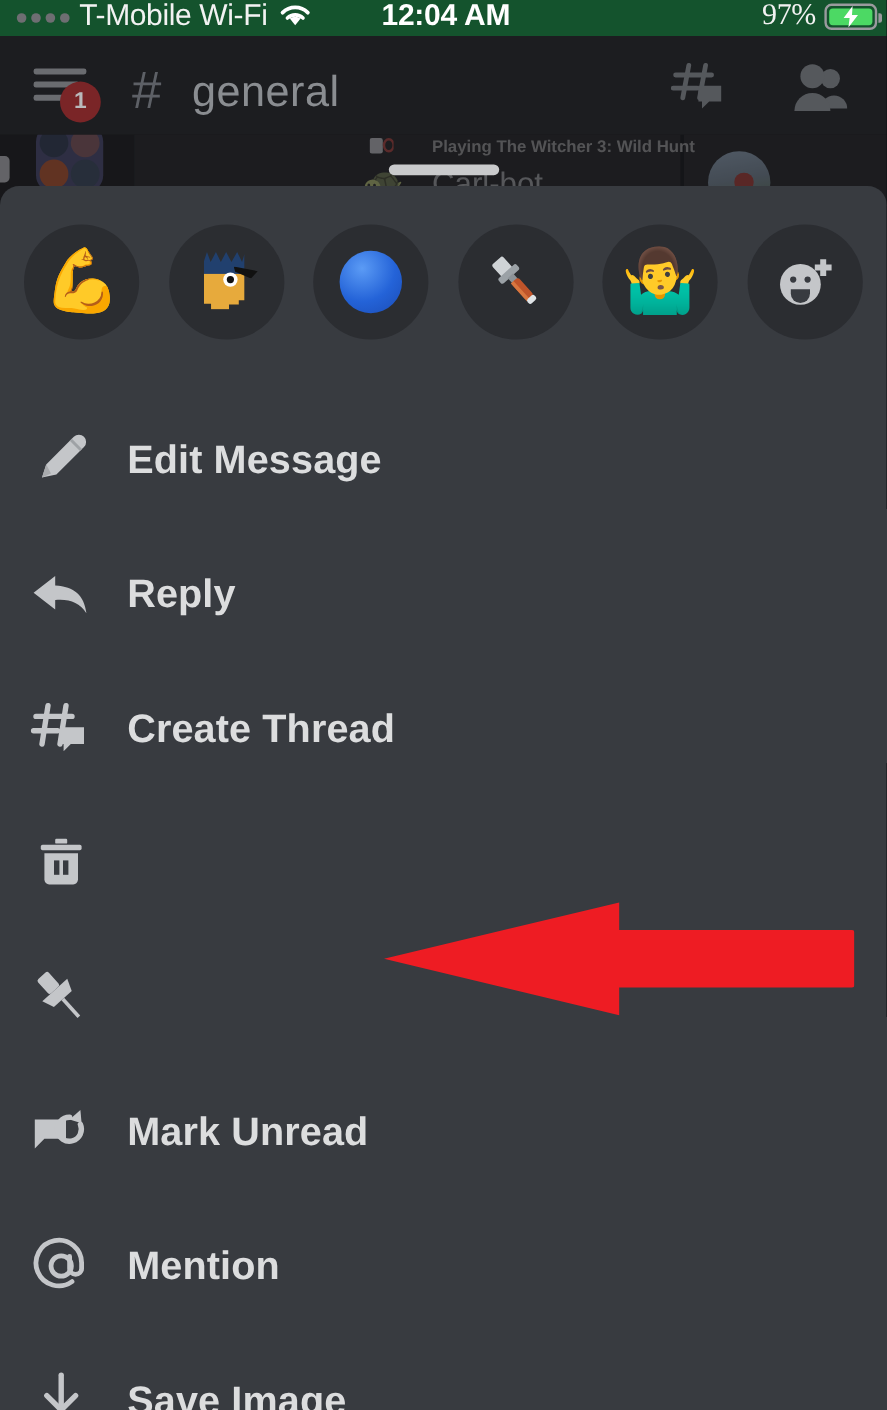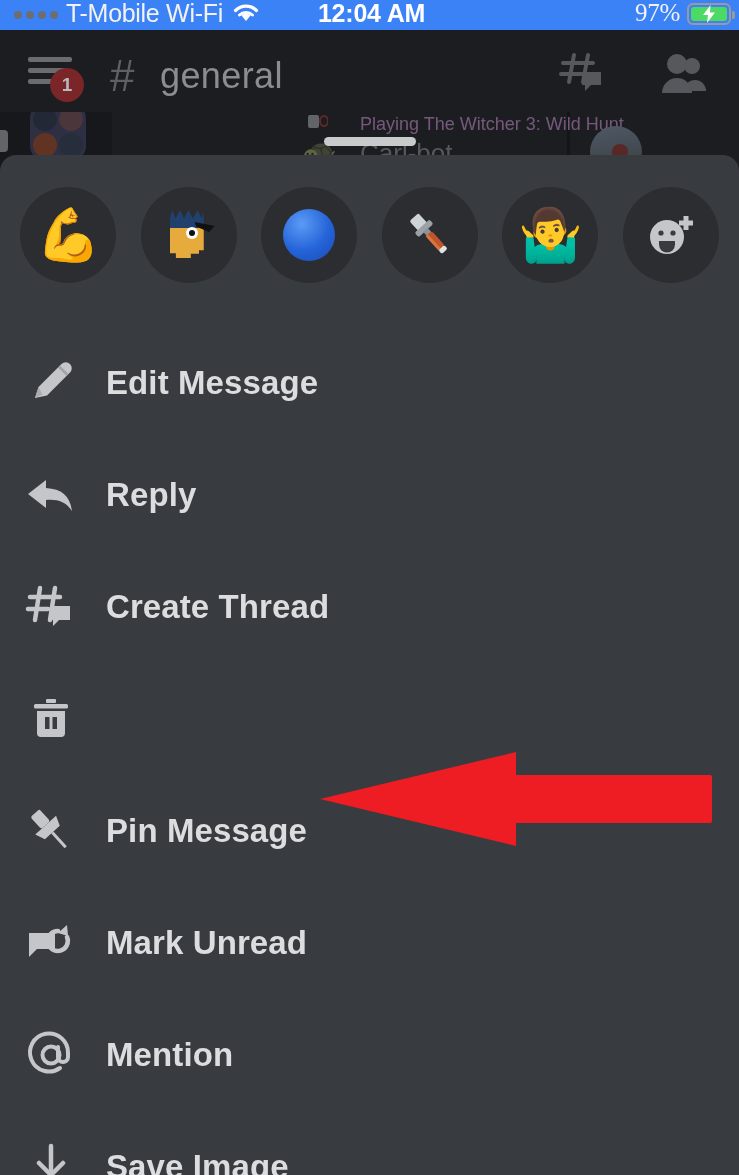--- a/index.html
+++ b/index.html
@@ -18,21 +18,21 @@
     overflow: hidden;
     background: #1a1b1e;
   }
 
   
   .statusbar {
     position: absolute;
     top: 0; left: 0;
     width: 739px;
     height: 30px;
-    background: #3b82f6;
+    background: #14532d;
     z-index: 40;
   }
   .sb-left {
     position: absolute;
     left: 14px; top: 0;
     height: 30px;
     display: flex;
     align-items: center;
     gap: 8px;
   }
@@ -219,23 +219,23 @@
   }
   .bg-msgarea {
     position: absolute;
     left: 112px; top: 0;
     right: 0; height: 60px;
     background: #1f2023;
   }
   .bg-playing {
     position: absolute;
     left: 248px; top: 2px;
-    color: #f0abfc;
-    font-size: 18px;
-    font-weight: 400;
+    color: #a3a3a3;
+    font-size: 14px;
+    font-weight: 700;
     white-space: nowrap;
   }
   .bg-mini-ico {
     position: absolute;
     left: 196px; top: 2px;
     display: flex; gap: 6px; align-items: center;
   }
   .bg-turtle {
     position: absolute;
     left: 190px; top: 28px;
@@ -525,21 +525,20 @@
       <div class="menu-item">
         <span class="mi-icon">
           <svg width="56" height="56" viewBox="0 0 56 56" aria-hidden="true">
             <g transform="rotate(-42 28 28)">
               <rect x="22" y="4" width="12" height="16" rx="2" fill="#c4c6c9"></rect>
               <path d="M14 20 h28 l-4 10 h-20 z" fill="#c4c6c9"></path>
               <rect x="26.5" y="30" width="3" height="20" fill="#c4c6c9"></rect>
             </g>
           </svg>
         </span>
-        <span class="mi-label">Pin Message</span>
       </div>
 
       <div class="menu-item">
         <span class="mi-icon">
           <svg width="56" height="56" viewBox="0 0 56 56" aria-hidden="true">
             <path d="M6 18 h26 v16 h-18 l-8 8 v-8 z" fill="#c4c6c9"></path>
             <path d="M44 22 a10 10 0 1 1 -9 -6" fill="none" stroke="#c4c6c9" stroke-width="4.5" stroke-linecap="round"></path>
             <path d="M44 10 l1 11 l-10 -3 z" fill="#c4c6c9"></path>
           </svg>
         </span>

